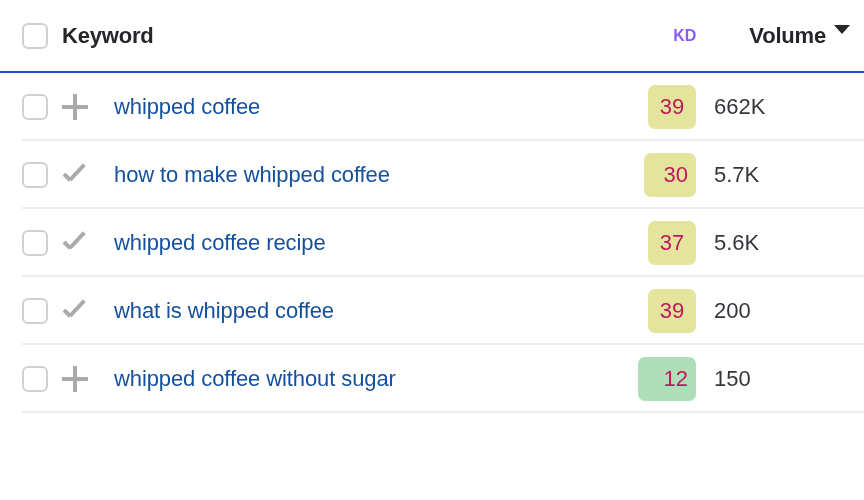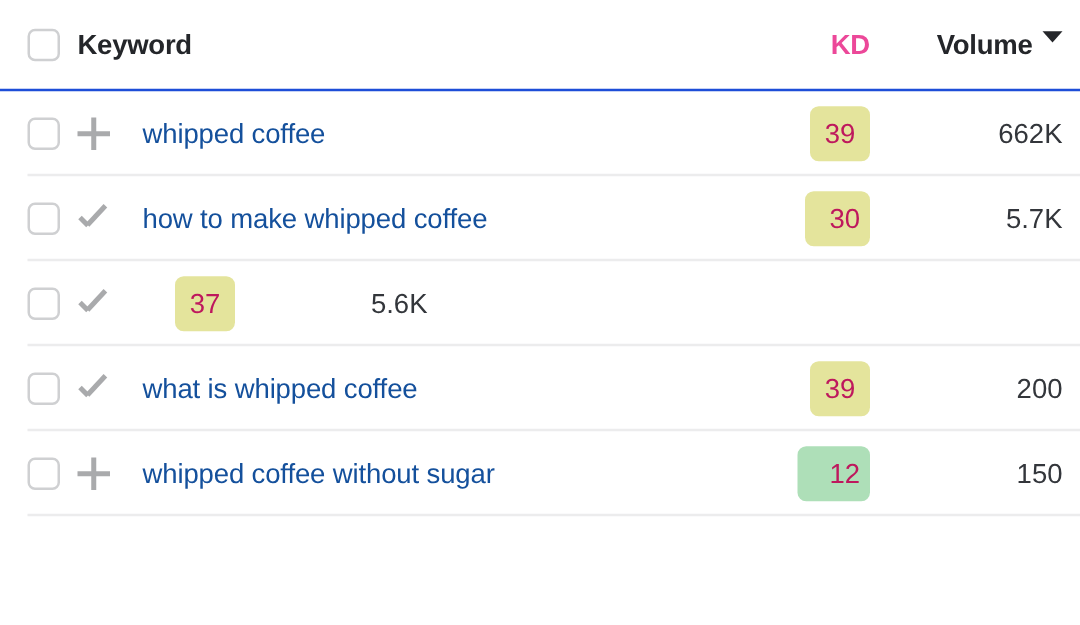--- a/index.html
+++ b/index.html
@@ -39,23 +39,23 @@
     flex: 1;
     font-size: 22px;
     font-weight: bold;
     color: #24262a;
     letter-spacing: -0.2px;
   }
 
   .th-kd {
     width: 92px;
     text-align: right;
-    font-size: 22px;
+    font-size: 16px;
     font-weight: bold;
-    color: #ec4899;
+    color: #8b5cf6;
     letter-spacing: -0.2px;
     padding-right: 18px;
   }
 
   .th-volume {
     width: 150px;
     text-align: right;
     font-size: 22px;
     font-weight: bold;
     color: #24262a;
@@ -145,21 +145,20 @@
     display: flex;
     align-items: center;
     justify-content: center;
     font-size: 22px;
     color: #be185d;
     padding: 0 8px;
   }
 
   .cell-volume {
     width: 150px;
-    text-align: right;
     padding-right: 14px;
     font-size: 22px;
     color: #33363b;
     white-space: nowrap;
   }
 
   
   .icon-plus {
     width: 26px;
     height: 26px;
@@ -254,20 +253,21 @@
         </div>
         <div class="cell-volume">5.7K</div>
       </div>
       <div class="row">
         <div class="cell-check">
           <div class="cbox"></div>
         </div>
         <div class="cell-action">
           <div class="icon-check"></div>
         </div>
+        <div class="cell-keyword">whipped coffee recipe</div>
         <div class="cell-kd">
           <div class="kd-badge" style="background: rgb(228, 228, 156);">37</div>
         </div>
         <div class="cell-volume">5.6K</div>
       </div>
       <div class="row">
         <div class="cell-check">
           <div class="cbox"></div>
         </div>
         <div class="cell-action">

